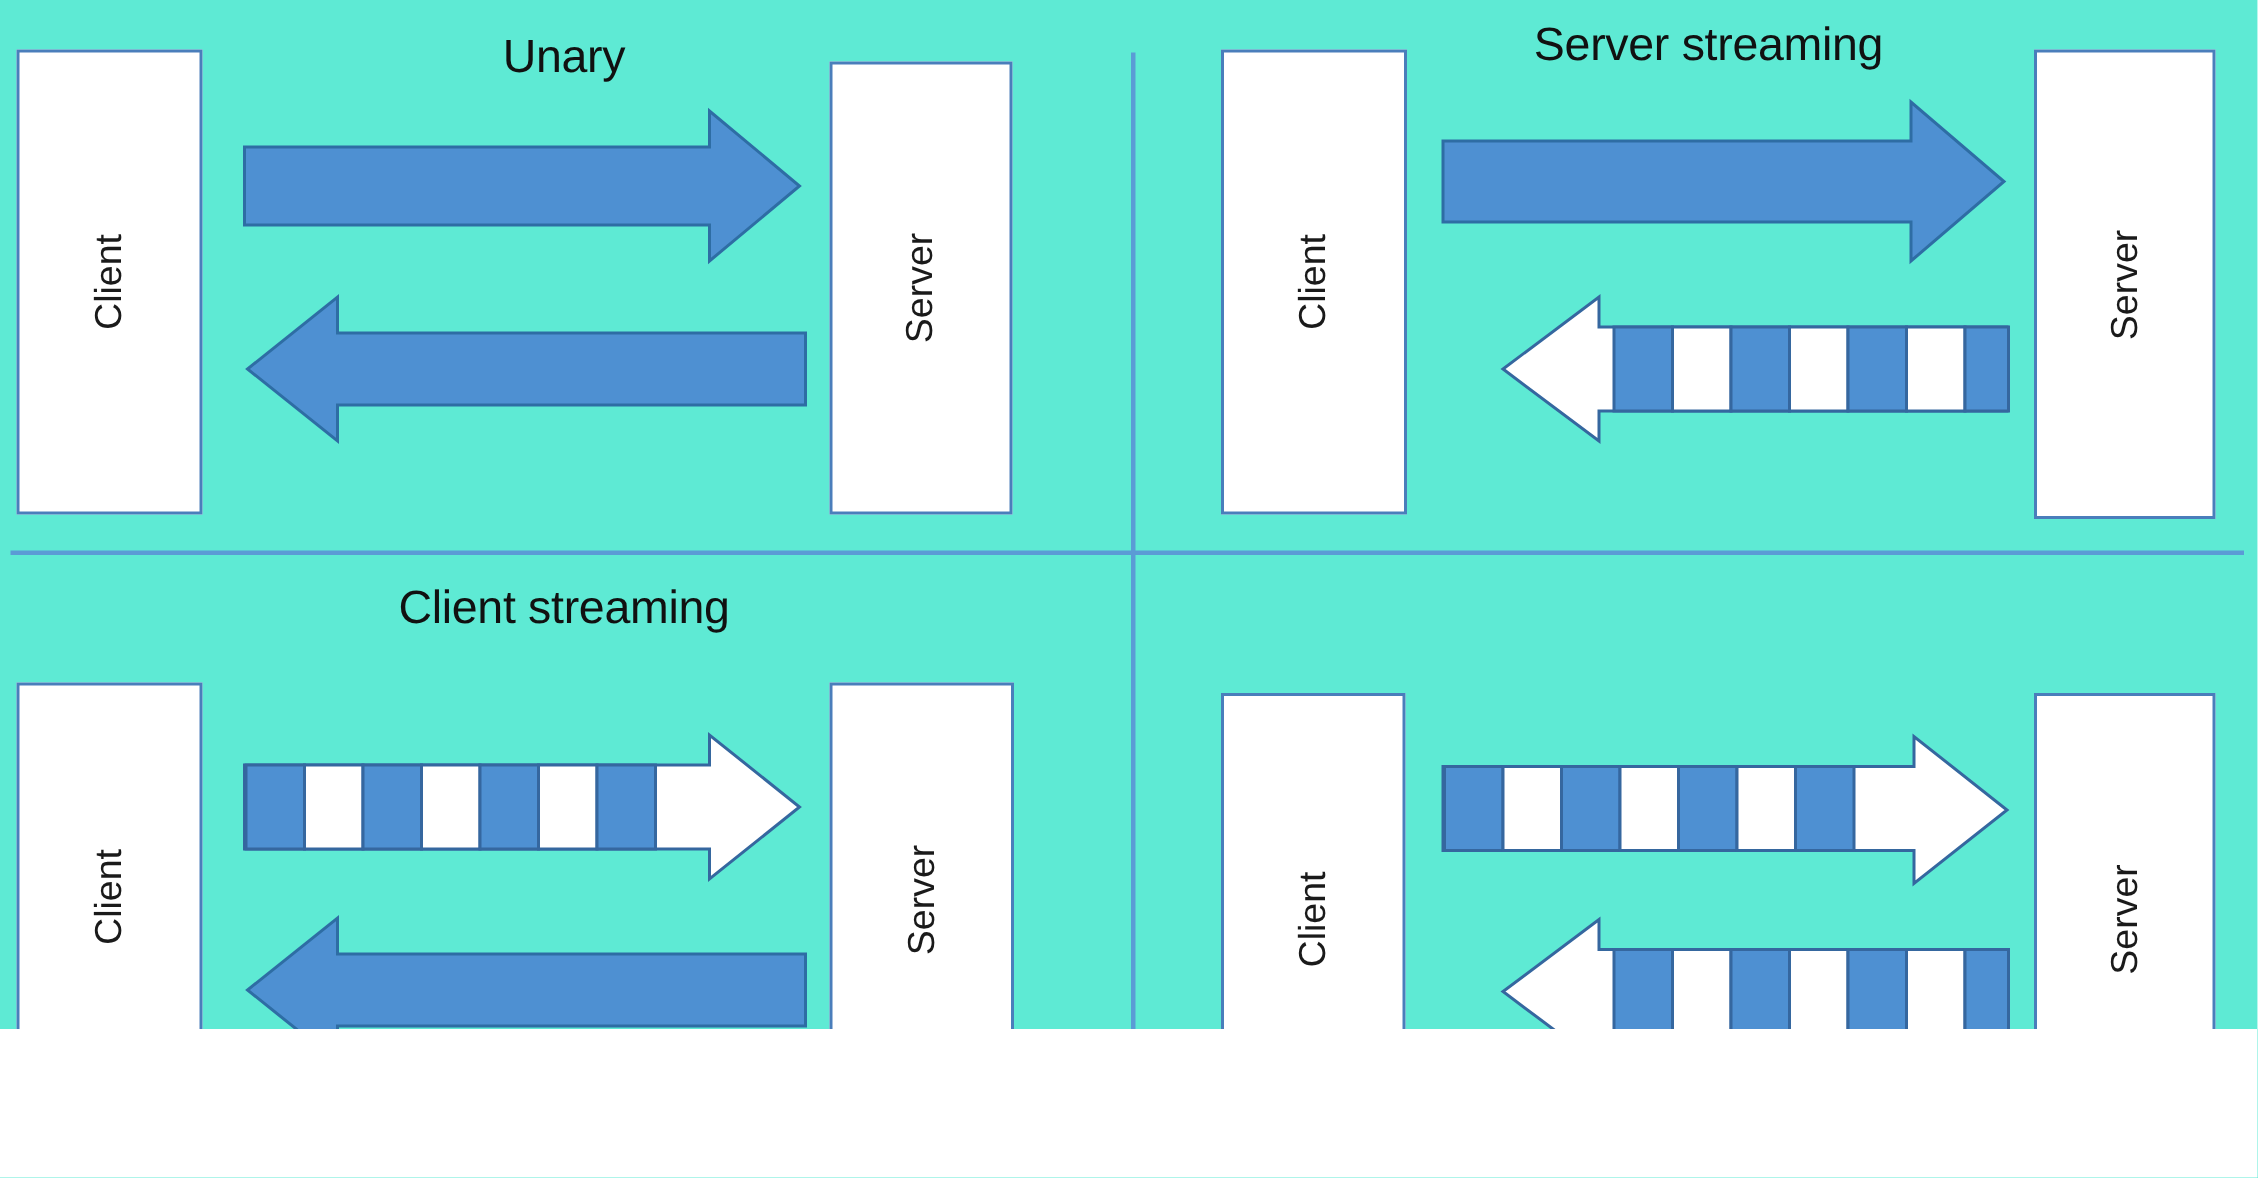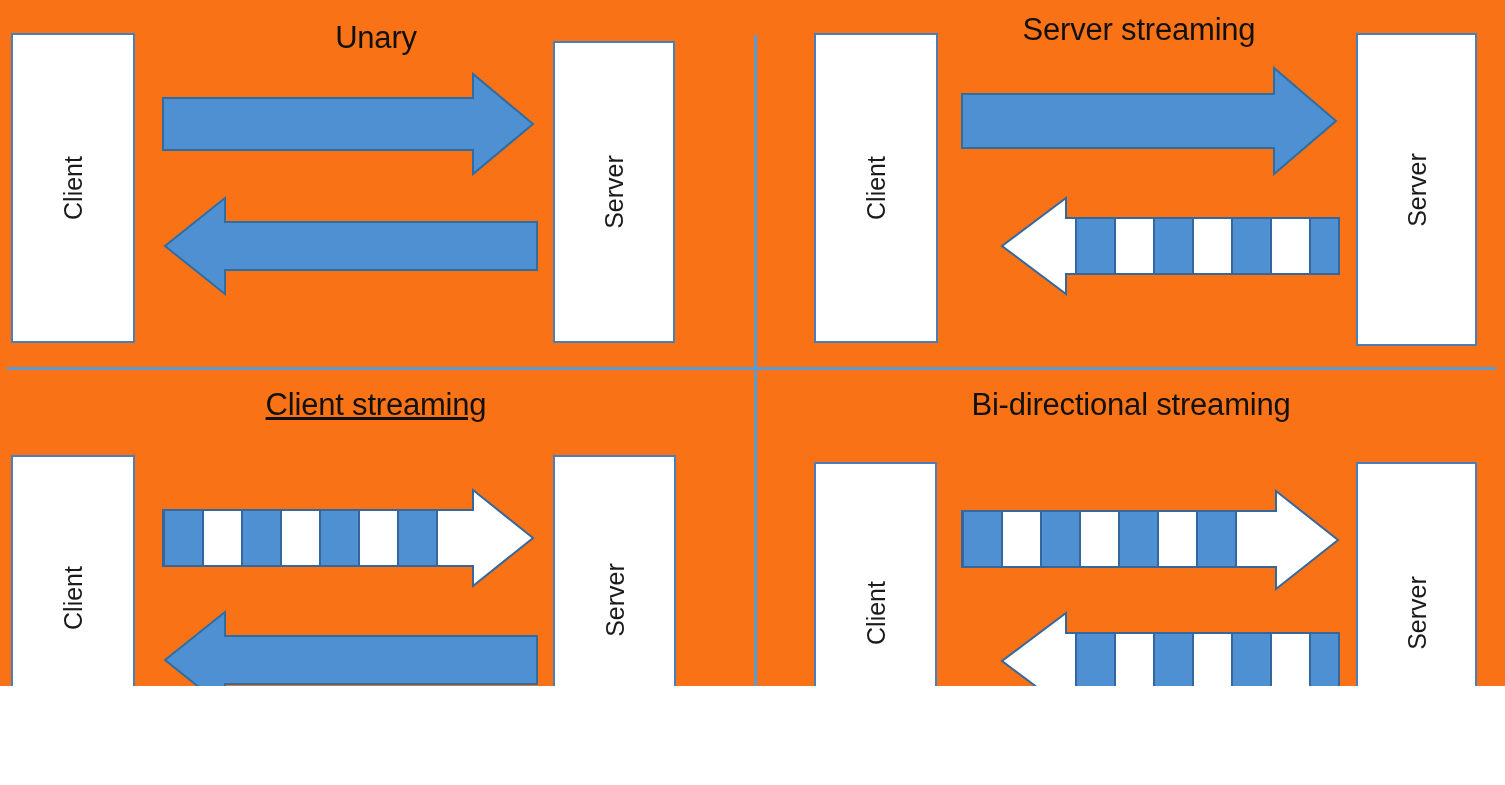--- a/index.html
+++ b/index.html
@@ -8,21 +8,21 @@
     padding: 0;
     background: #ffffff;
   }
   body {
     font-family: "Liberation Sans", sans-serif;
   }
   #canvas {
     position: relative;
     width: 1505px;
     height: 686px;
-    background: #f97316;
+    background: #5eead4;
     overflow: hidden;
   }
 
   
   .divider-h {
     position: absolute;
     left: 7px;
     top: 367px;
     width: 1489px;
     height: 3px;
@@ -145,21 +145,21 @@
           <rect x="232" y="22" width="39" height="56" fill="#4E90D2" stroke="#35679F" stroke-width="2"></rect>
           <rect x="271" y="22" width="39" height="56" fill="#FFFFFF" stroke="#35679F" stroke-width="2"></rect>
           <rect x="310" y="22" width="29" height="56" fill="#4E90D2" stroke="#35679F" stroke-width="2"></rect>
         </g>
       </svg>
     </div>
   </div>
 
   <div class="quadrant q-bl">
 
-    <div class="panel-title" style="top:17px;text-decoration:underline;">Client streaming</div>
+    <div class="panel-title" style="top:17px;">Client streaming</div>
 
     <div class="endpoint" style="left:11px; top:85px; width:124px; height:285px;">
       <span class="vlabel">Client</span>
     </div>
 
     <div class="endpoint" style="left:553px; top:85px; width:123px; height:289px;">
       <span class="vlabel">Server</span>
     </div>
 
     <div class="arrow-wrap" style="left:163px; top:118px;">
@@ -179,21 +179,20 @@
 
     <div class="arrow-wrap" style="left:163px; top:240px;">
       <svg width="376" height="100" viewBox="0 0 376 100">
         <path d="M374,26 L62,26 L62,2 L2,50 L62,98 L62,74 L374,74 Z" fill="#4E90D2" stroke="#2E6DA4" stroke-width="2"></path>
       </svg>
     </div>
   </div>
 
   <div class="quadrant q-br">
 
-    <div class="panel-title" style="top:17px;">Bi-directional streaming</div>
 
     <div class="endpoint" style="left:57px; top:92px; width:123px; height:301px;">
       <span class="vlabel">Client</span>
     </div>
 
     <div class="endpoint" style="left:599px; top:92px; width:121px; height:301px;">
       <span class="vlabel">Server</span>
     </div>
 
     <div class="arrow-wrap" style="left:205px; top:119px;">

